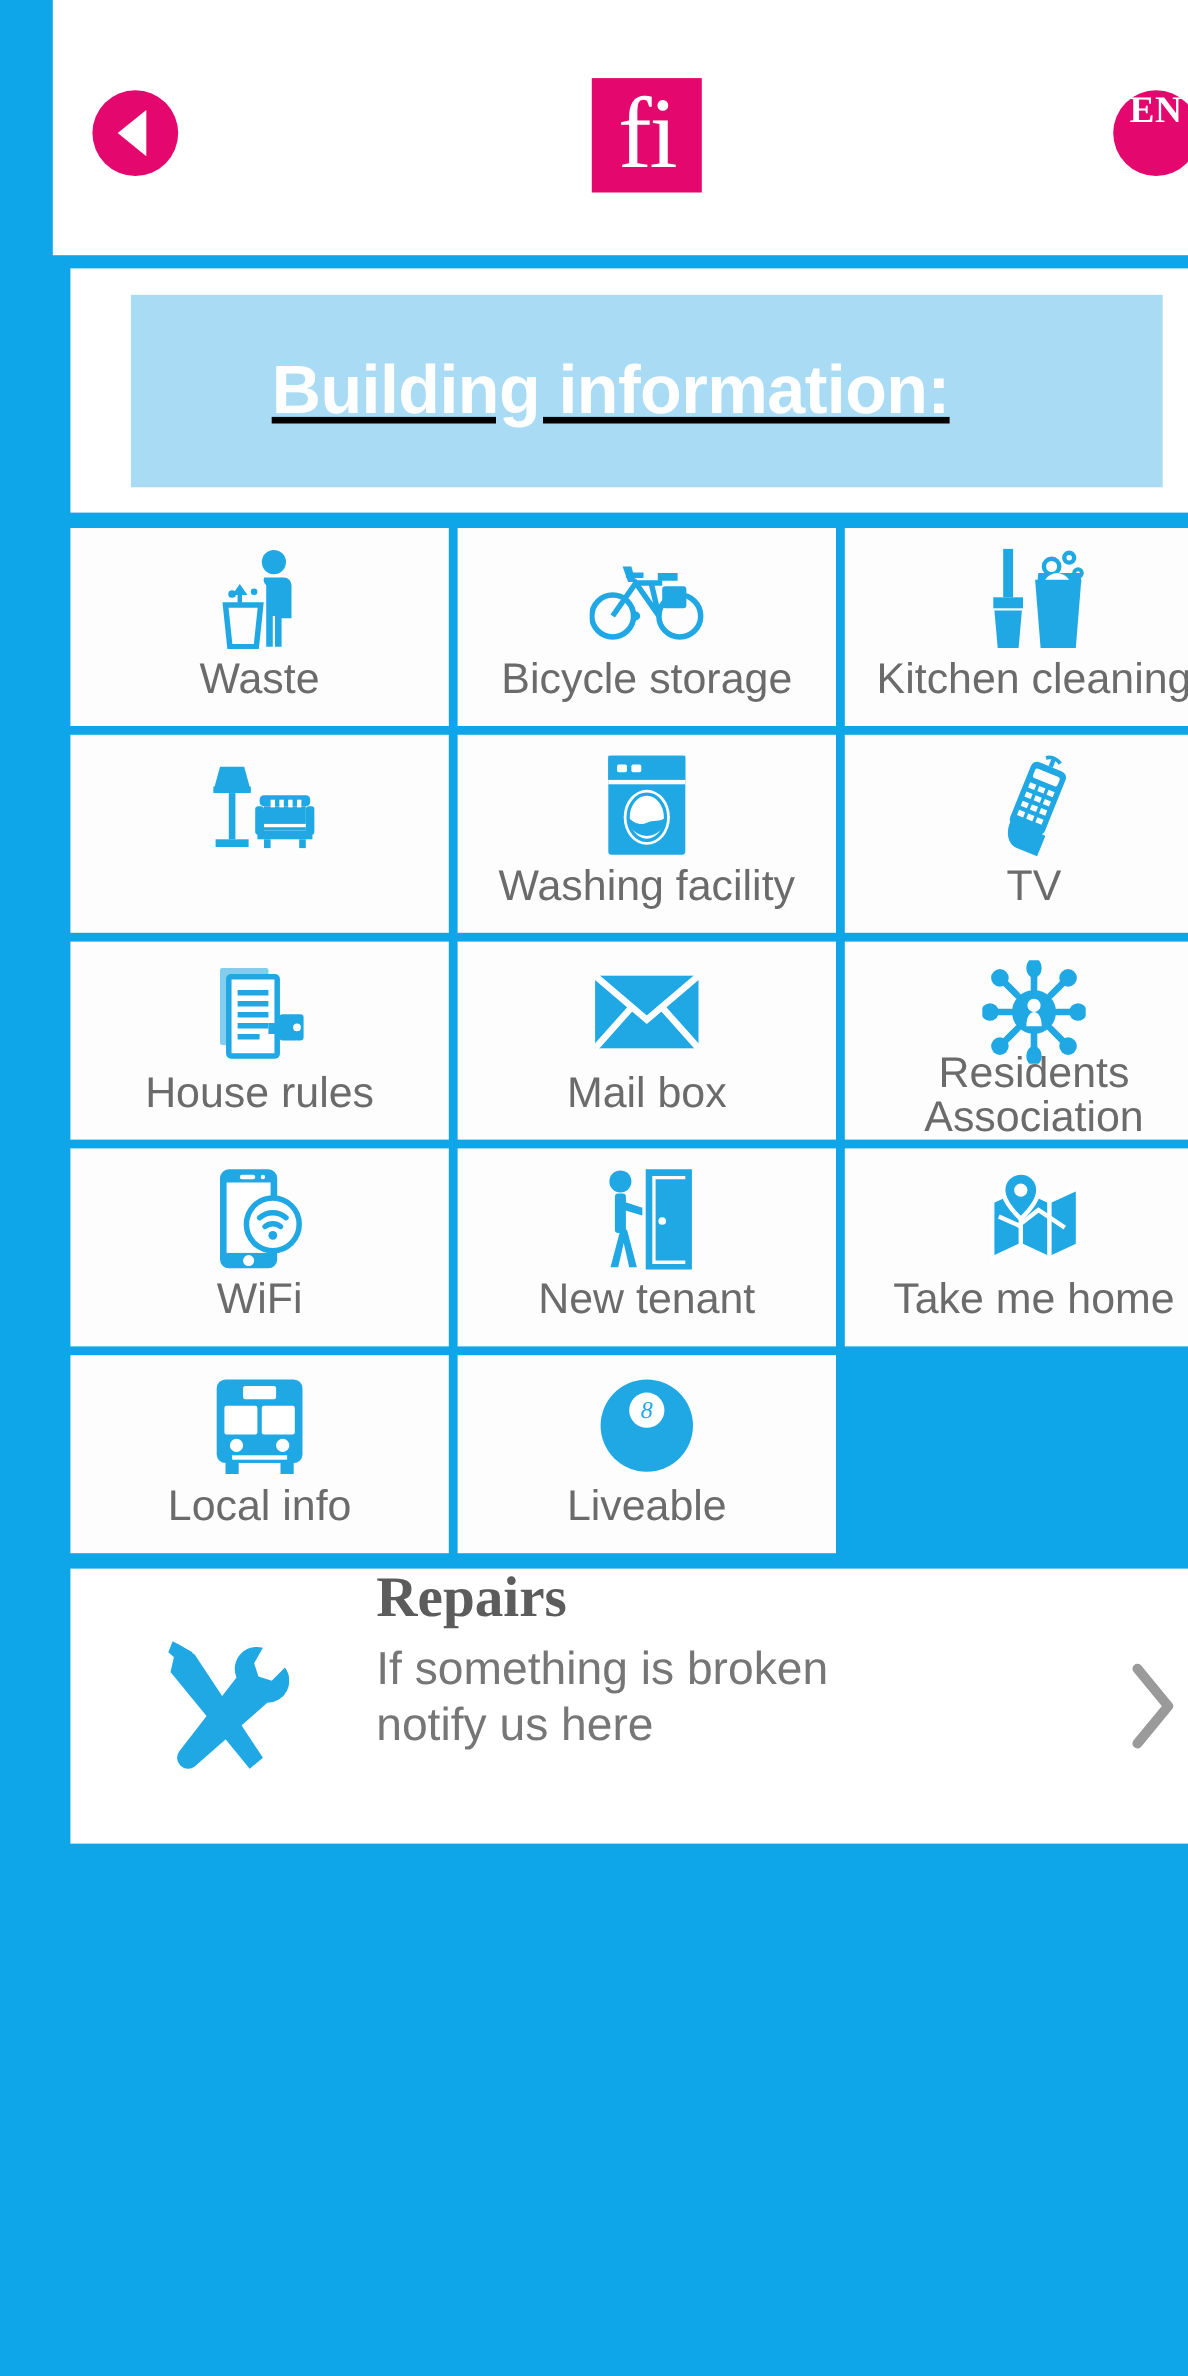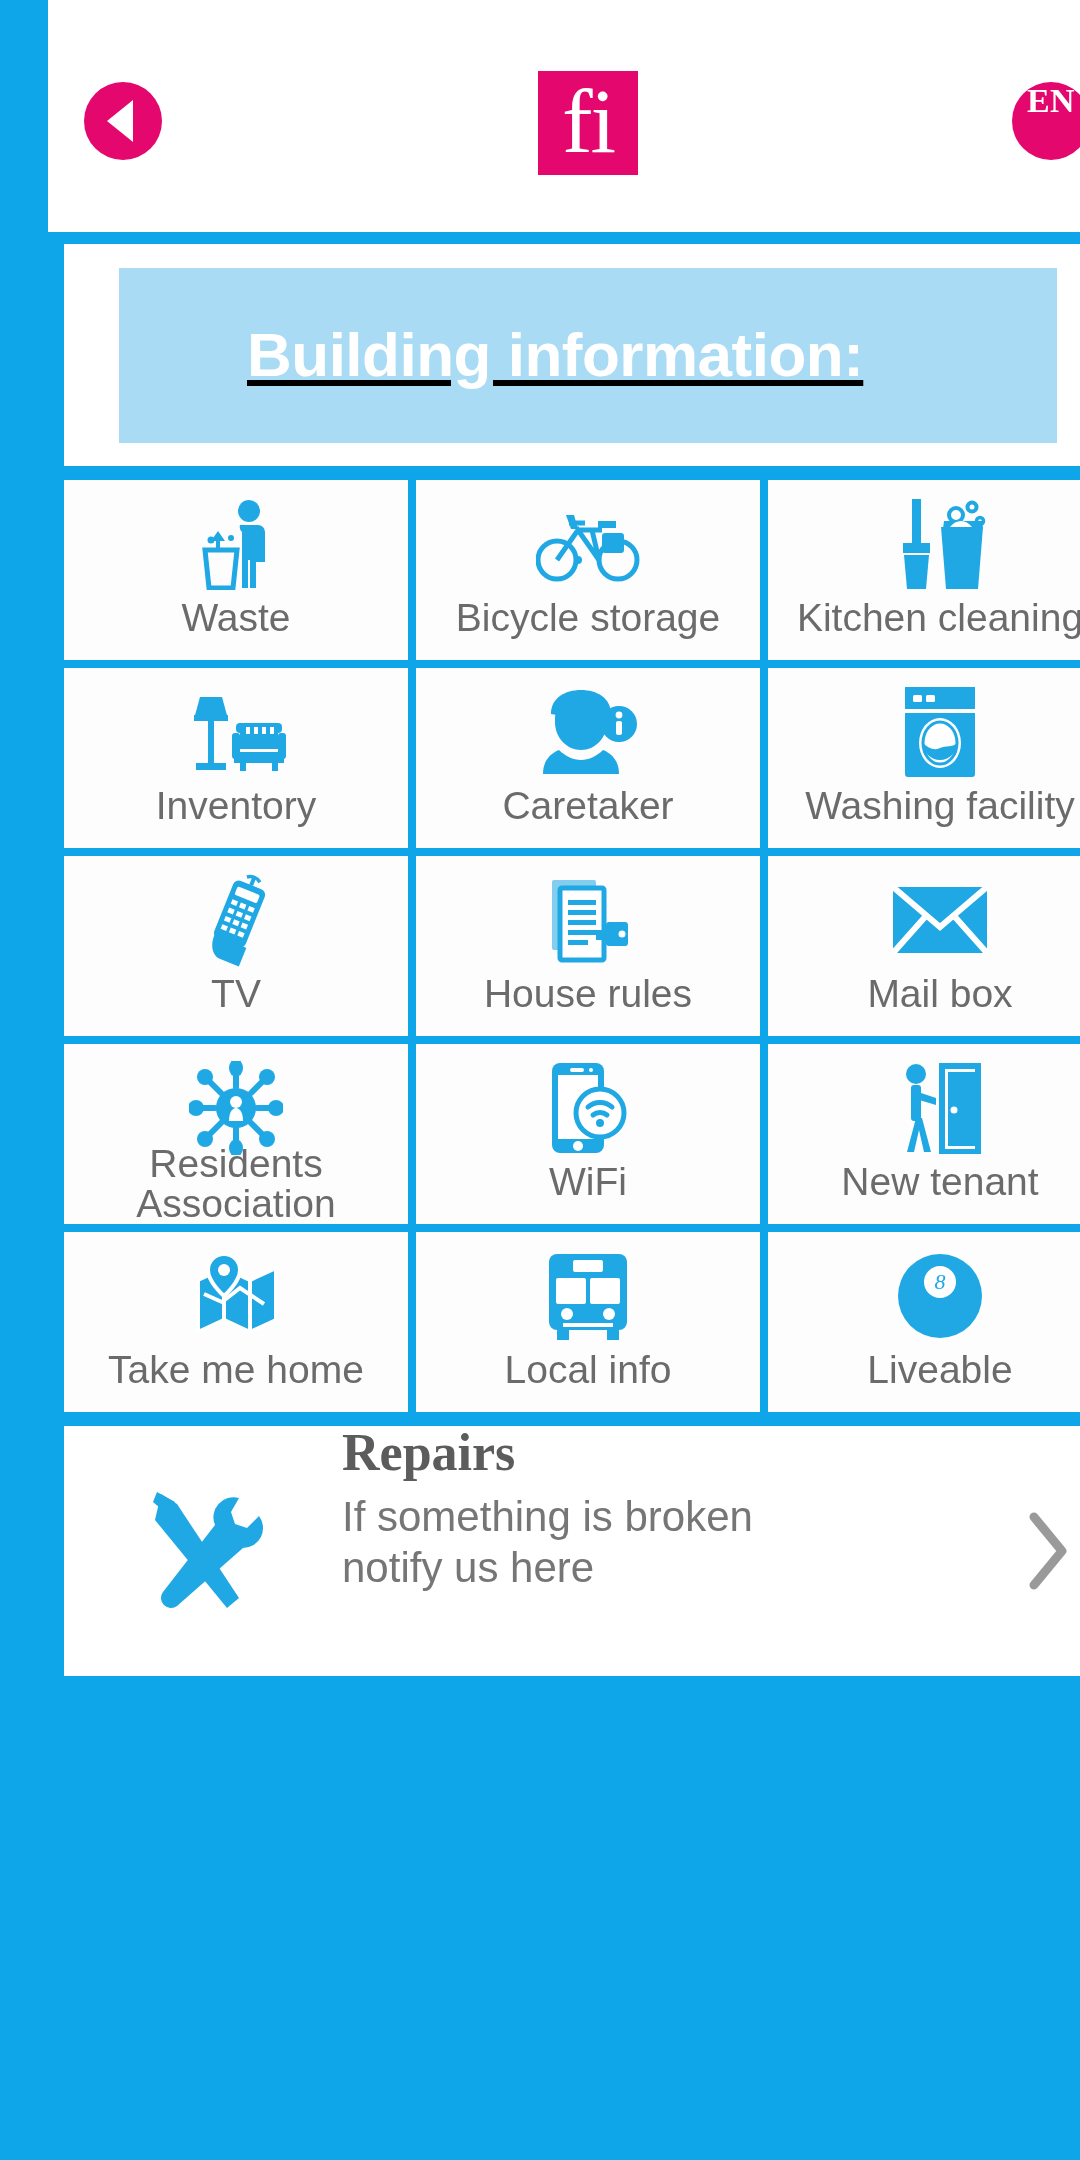--- a/index.html
+++ b/index.html
@@ -325,41 +325,22 @@
             <g fill="#ffffff">
               <rect x="60" y="38" width="4" height="7"></rect>
               <rect x="68" y="38" width="4" height="7"></rect>
               <rect x="76" y="38" width="4" height="7"></rect>
               <rect x="84" y="38" width="4" height="7"></rect>
               <rect x="54" y="60" width="38" height="3"></rect>
             </g>
           </g>
         </svg>
       </div>
-      <div class="tile-label">Inventory</div>
-    </div>
-
-    <div class="tile">
-      <div class="icon-wrap">
-        <svg width="98" height="88" viewBox="0 0 98 88">
-          <g fill="#1fa8e4">
-            <path d="M16 30a26 26 0 0 1 52 0v4c0 16-12 28-26 28S16 50 16 34z"></path>
-            <path d="M12 26c0-16 14-24 30-24s30 8 30 24c0 0-10-2-18-8-6 8-20 10-30 10z"></path>
-            <path d="M20 62c6 6 14 10 22 10s16-4 22-10c10 4 16 12 16 24H4c0-12 6-20 16-24z"></path>
-            <circle cx="80" cy="36" r="18"></circle>
-            <path d="M80 54l-10-8h20z"></path>
-            <g fill="#ffffff">
-              <circle cx="80" cy="27" r="3.4"></circle>
-              <rect x="77" y="33" width="6" height="14" rx="2"></rect>
-            </g>
-          </g>
-        </svg>
-      </div>
-      <div class="tile-label">Caretaker</div>
-    </div>
+    </div>
+
 
     <div class="tile">
       <div class="icon-wrap">
         <svg width="78" height="94" viewBox="0 0 78 94">
           <g fill="#1fa8e4">
             <rect x="4" y="2" width="70" height="90" rx="3"></rect>
             <rect x="4" y="2" width="70" height="22" fill="#1fa8e4"></rect>
             <g fill="#ffffff">
               <rect x="4" y="24" width="70" height="4"></rect>
               <rect x="12" y="10" width="9" height="7" rx="1.5"></rect>

